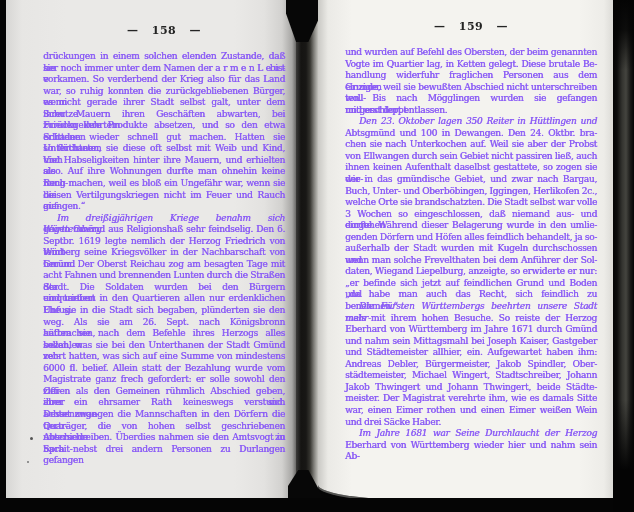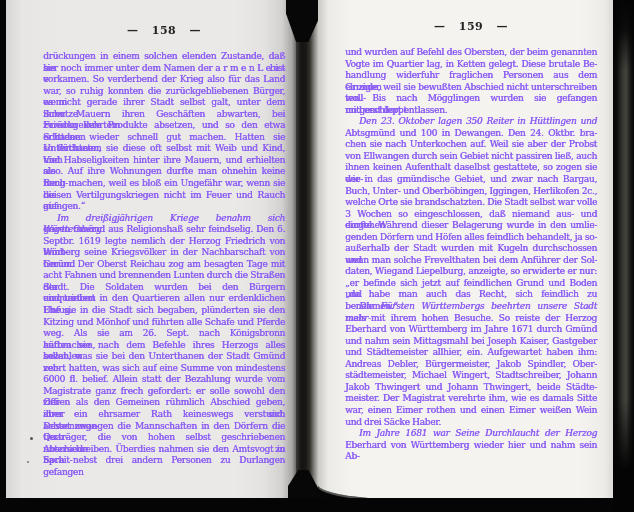--- a/index.html
+++ b/index.html
@@ -107,21 +107,20 @@
       <div class="line end">giengen.“</div>
       <div class="line indent">Im dreißigjährigen Kriege benahm sich Württemberg</div>
       <div class="line">gegen Gmünd aus Religionshaß sehr feindselig.  Den 6.</div>
       <div class="line">Septbr. 1619 legte nemlich der Herzog Friedrich von Würt-</div>
       <div class="line">temberg seine Kriegsvölker in der Nachbarschaft von Gmünd</div>
       <div class="line">herum.  Der Oberst Reichau zog am besagten Tage mit</div>
       <div class="line">acht Fahnen und brennenden Lunten durch die Straßen der</div>
       <div class="line">Stadt.  Die Soldaten wurden bei den Bürgern einquartiert</div>
       <div class="line">und trieben in den Quartieren allen nur erdenklichen Unfug.</div>
       <div class="line">Ehe sie in die Stadt sich begaben, plünderten sie den</div>
-      <div class="line">Kitzing und Mönhof und führten alle Schafe und Pferde</div>
       <div class="line">weg.  Als sie am 26. Sept. nach Königsbronn aufbrachen,</div>
       <div class="line">hätten sie nach dem Befehle ihres Herzogs alles bezahlen</div>
       <div class="line">sollen, was sie bei den Unterthanen der Stadt Gmünd ver-</div>
       <div class="line">zehrt hatten, was sich auf eine Summe von mindestens</div>
       <div class="line">6000 fl. belief.  Allein statt der Bezahlung wurde vom</div>
       <div class="line">Magistrate ganz frech gefordert: er solle sowohl den Offi-</div>
       <div class="line">zieren als den Gemeinen rühmlich Abschied geben, ihrer sich</div>
       <div class="line">aber ein ehrsamer Rath keineswegs verstund.  Dessenunge-</div>
       <div class="line">achtet zwangen die Mannschaften in den Dörfern die Quar-</div>
       <div class="line">tierträger, die von hohen selbst geschriebenen Abschiede zu</div>

